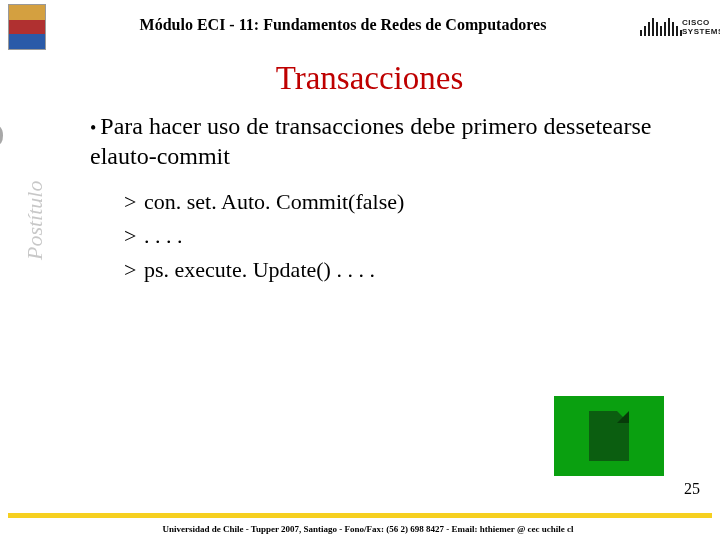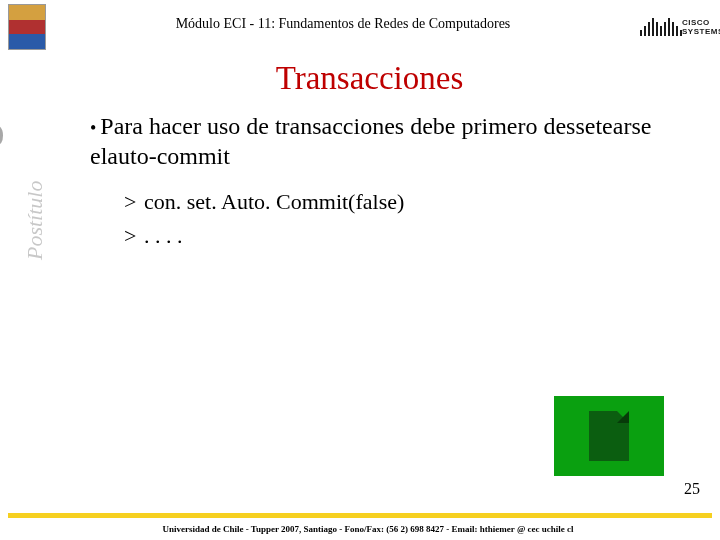--- a/index.html
+++ b/index.html
@@ -18,22 +18,22 @@
     justify-content: space-between;
     padding: 4px 8px 2px 8px;
   }
   .left-logo {
     width: 36px;
     height: 44px;
     background: linear-gradient(to bottom, #d4a040 0%, #d4a040 33%, #b03030 33%, #b03030 66%, #2a5aa8 66%, #2a5aa8 100%);
     border: 1px solid #999;
   }
   .header-title {
-    font-size: 14px;
-    font-weight: normal;
+    font-size: 16px;
+    font-weight: bold;
     color: #000;
     text-align: center;
     flex: 1;
     padding-top: 12px;
   }
   .right-logo {
     width: 72px;
     height: 44px;
     display: flex;
     flex-direction: row;
@@ -220,20 +220,21 @@
 
 <div class="slide-title">Transacciones</div>
 
 <div class="content">
   <div class="bullet-main">
     <span class="bullet-dot">•</span><span>Para hacer uso de transacciones debe primero dessetearse elauto-commit</span>
   </div>
   <div class="sub-list">
     <div class="sub-item"><span class="sub-marker">&gt;</span><span>con. set. Auto. Commit(false)</span></div>
     <div class="sub-item"><span class="sub-marker">&gt;</span><span>. . . .</span></div>
+    <div class="sub-item"><span class="sub-marker">&gt;</span><span>ps. execute. Update()  . . . .</span></div>
   </div>
 </div>
 
 <div class="green-box">
   <div class="file-icon"></div>
 </div>
 
 <div class="page-num">25</div>
 
 <div class="footer-line"></div>

